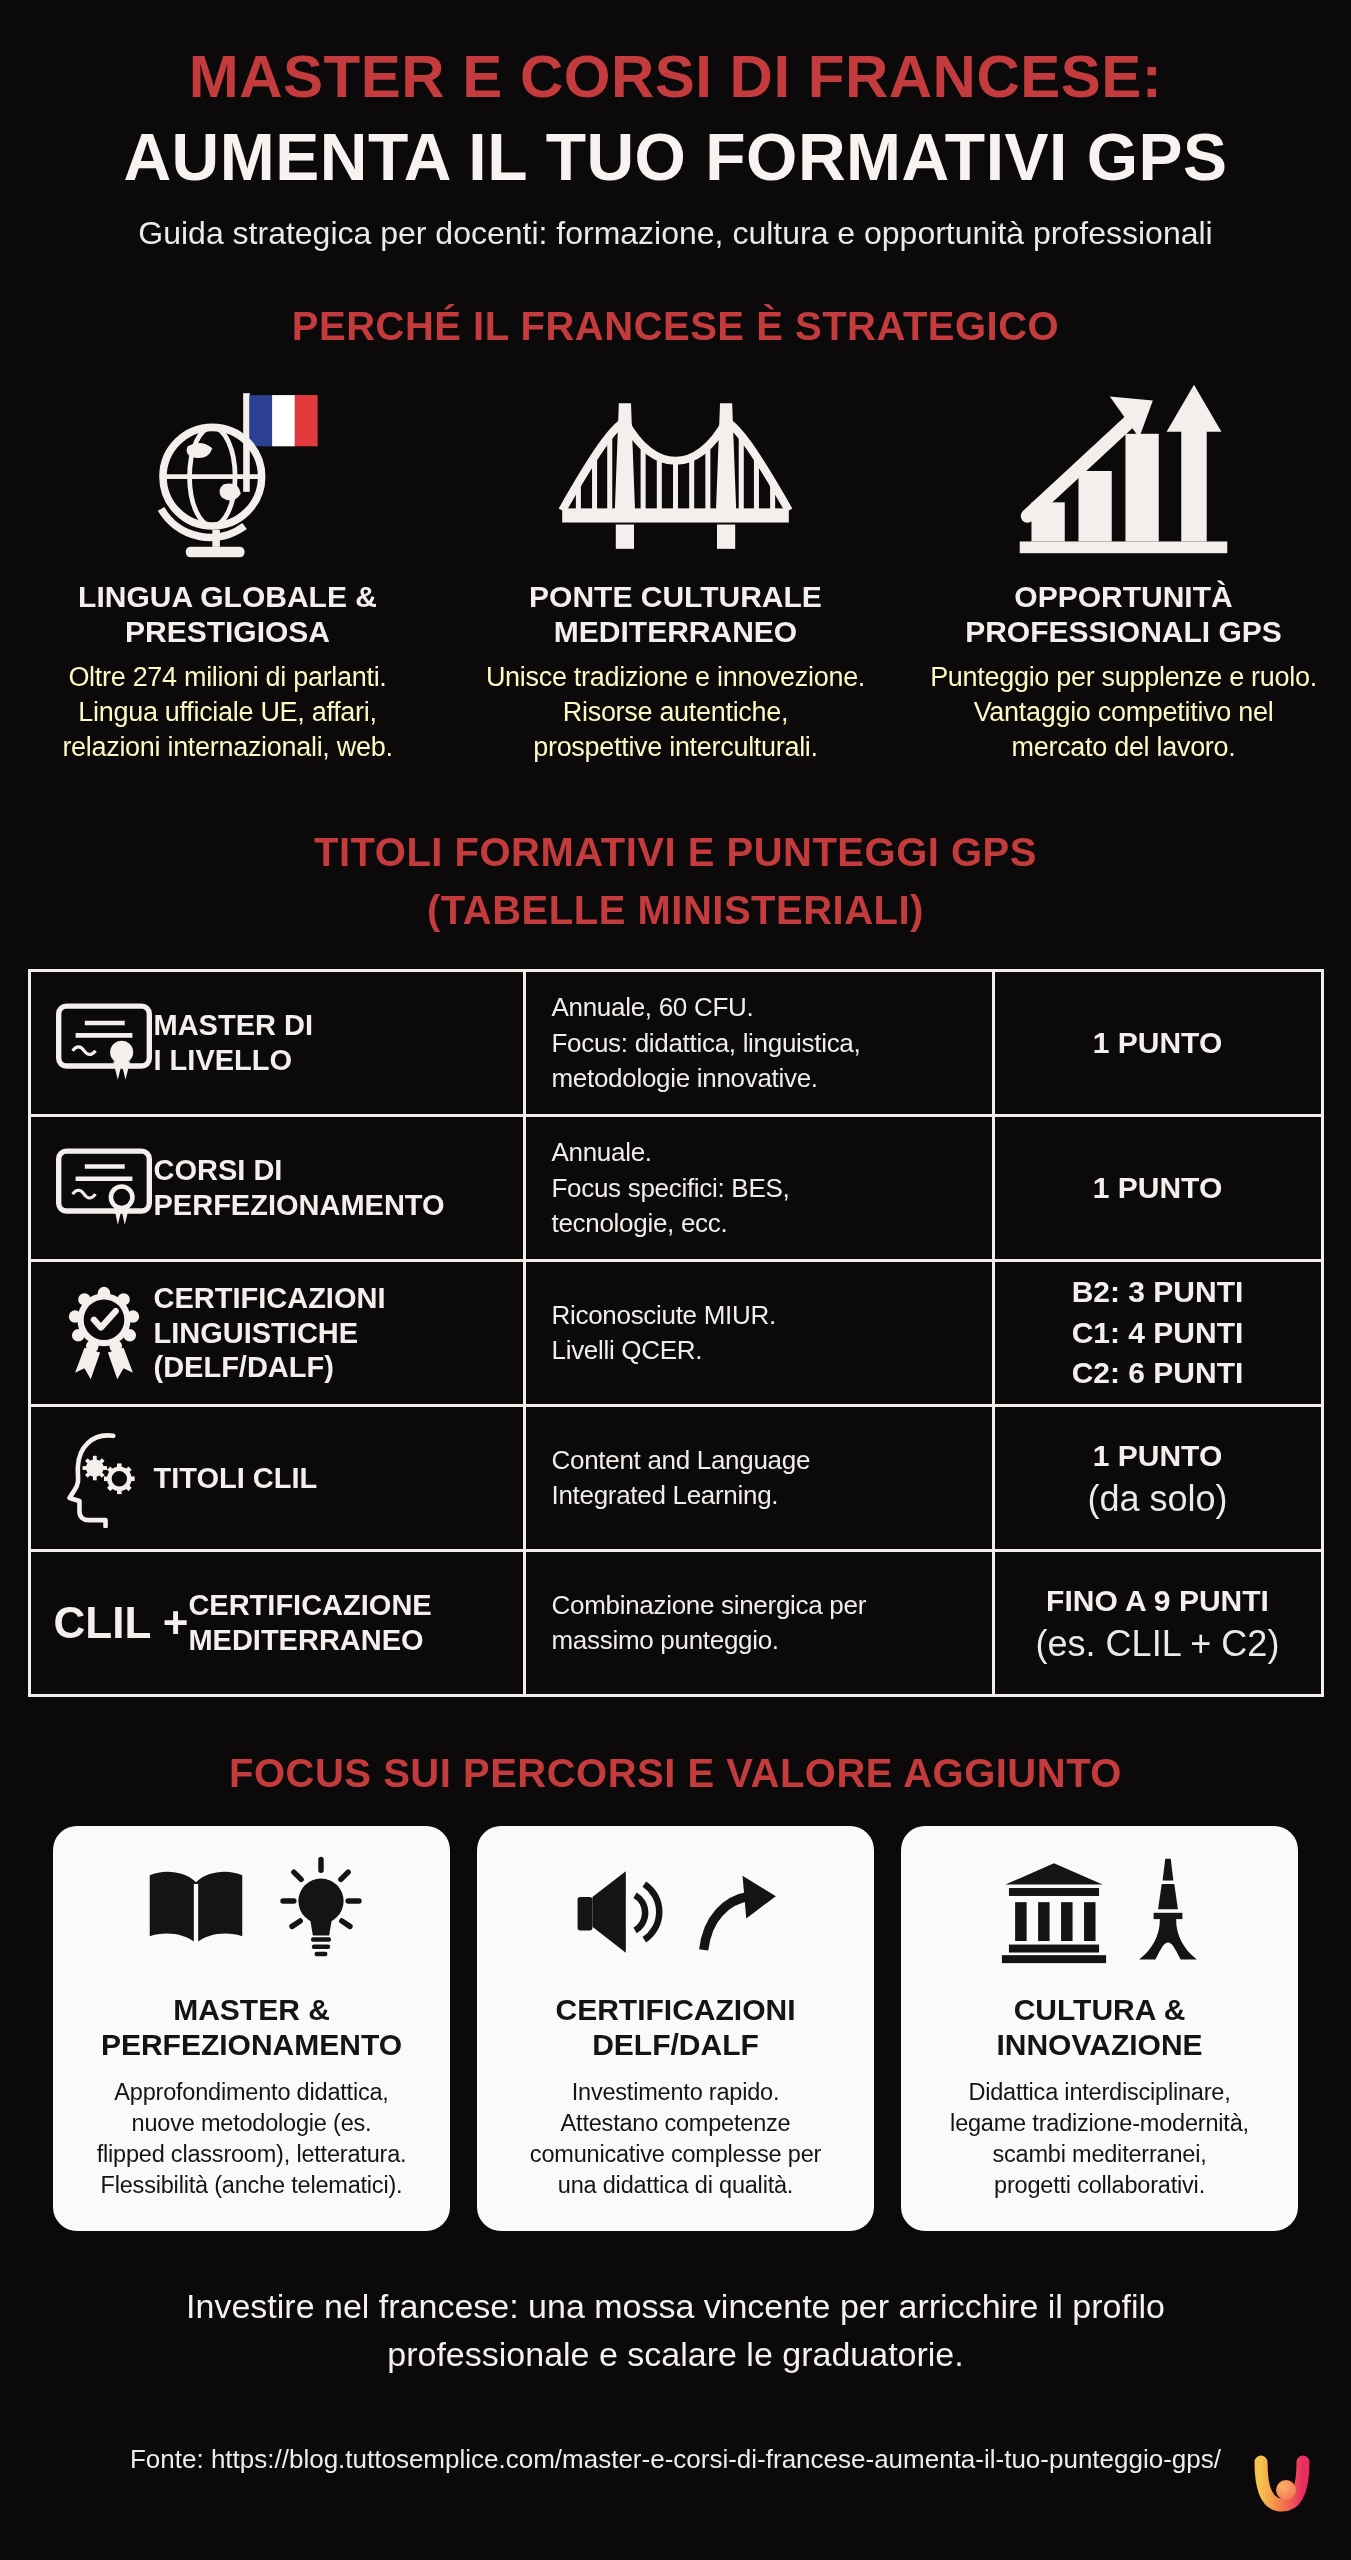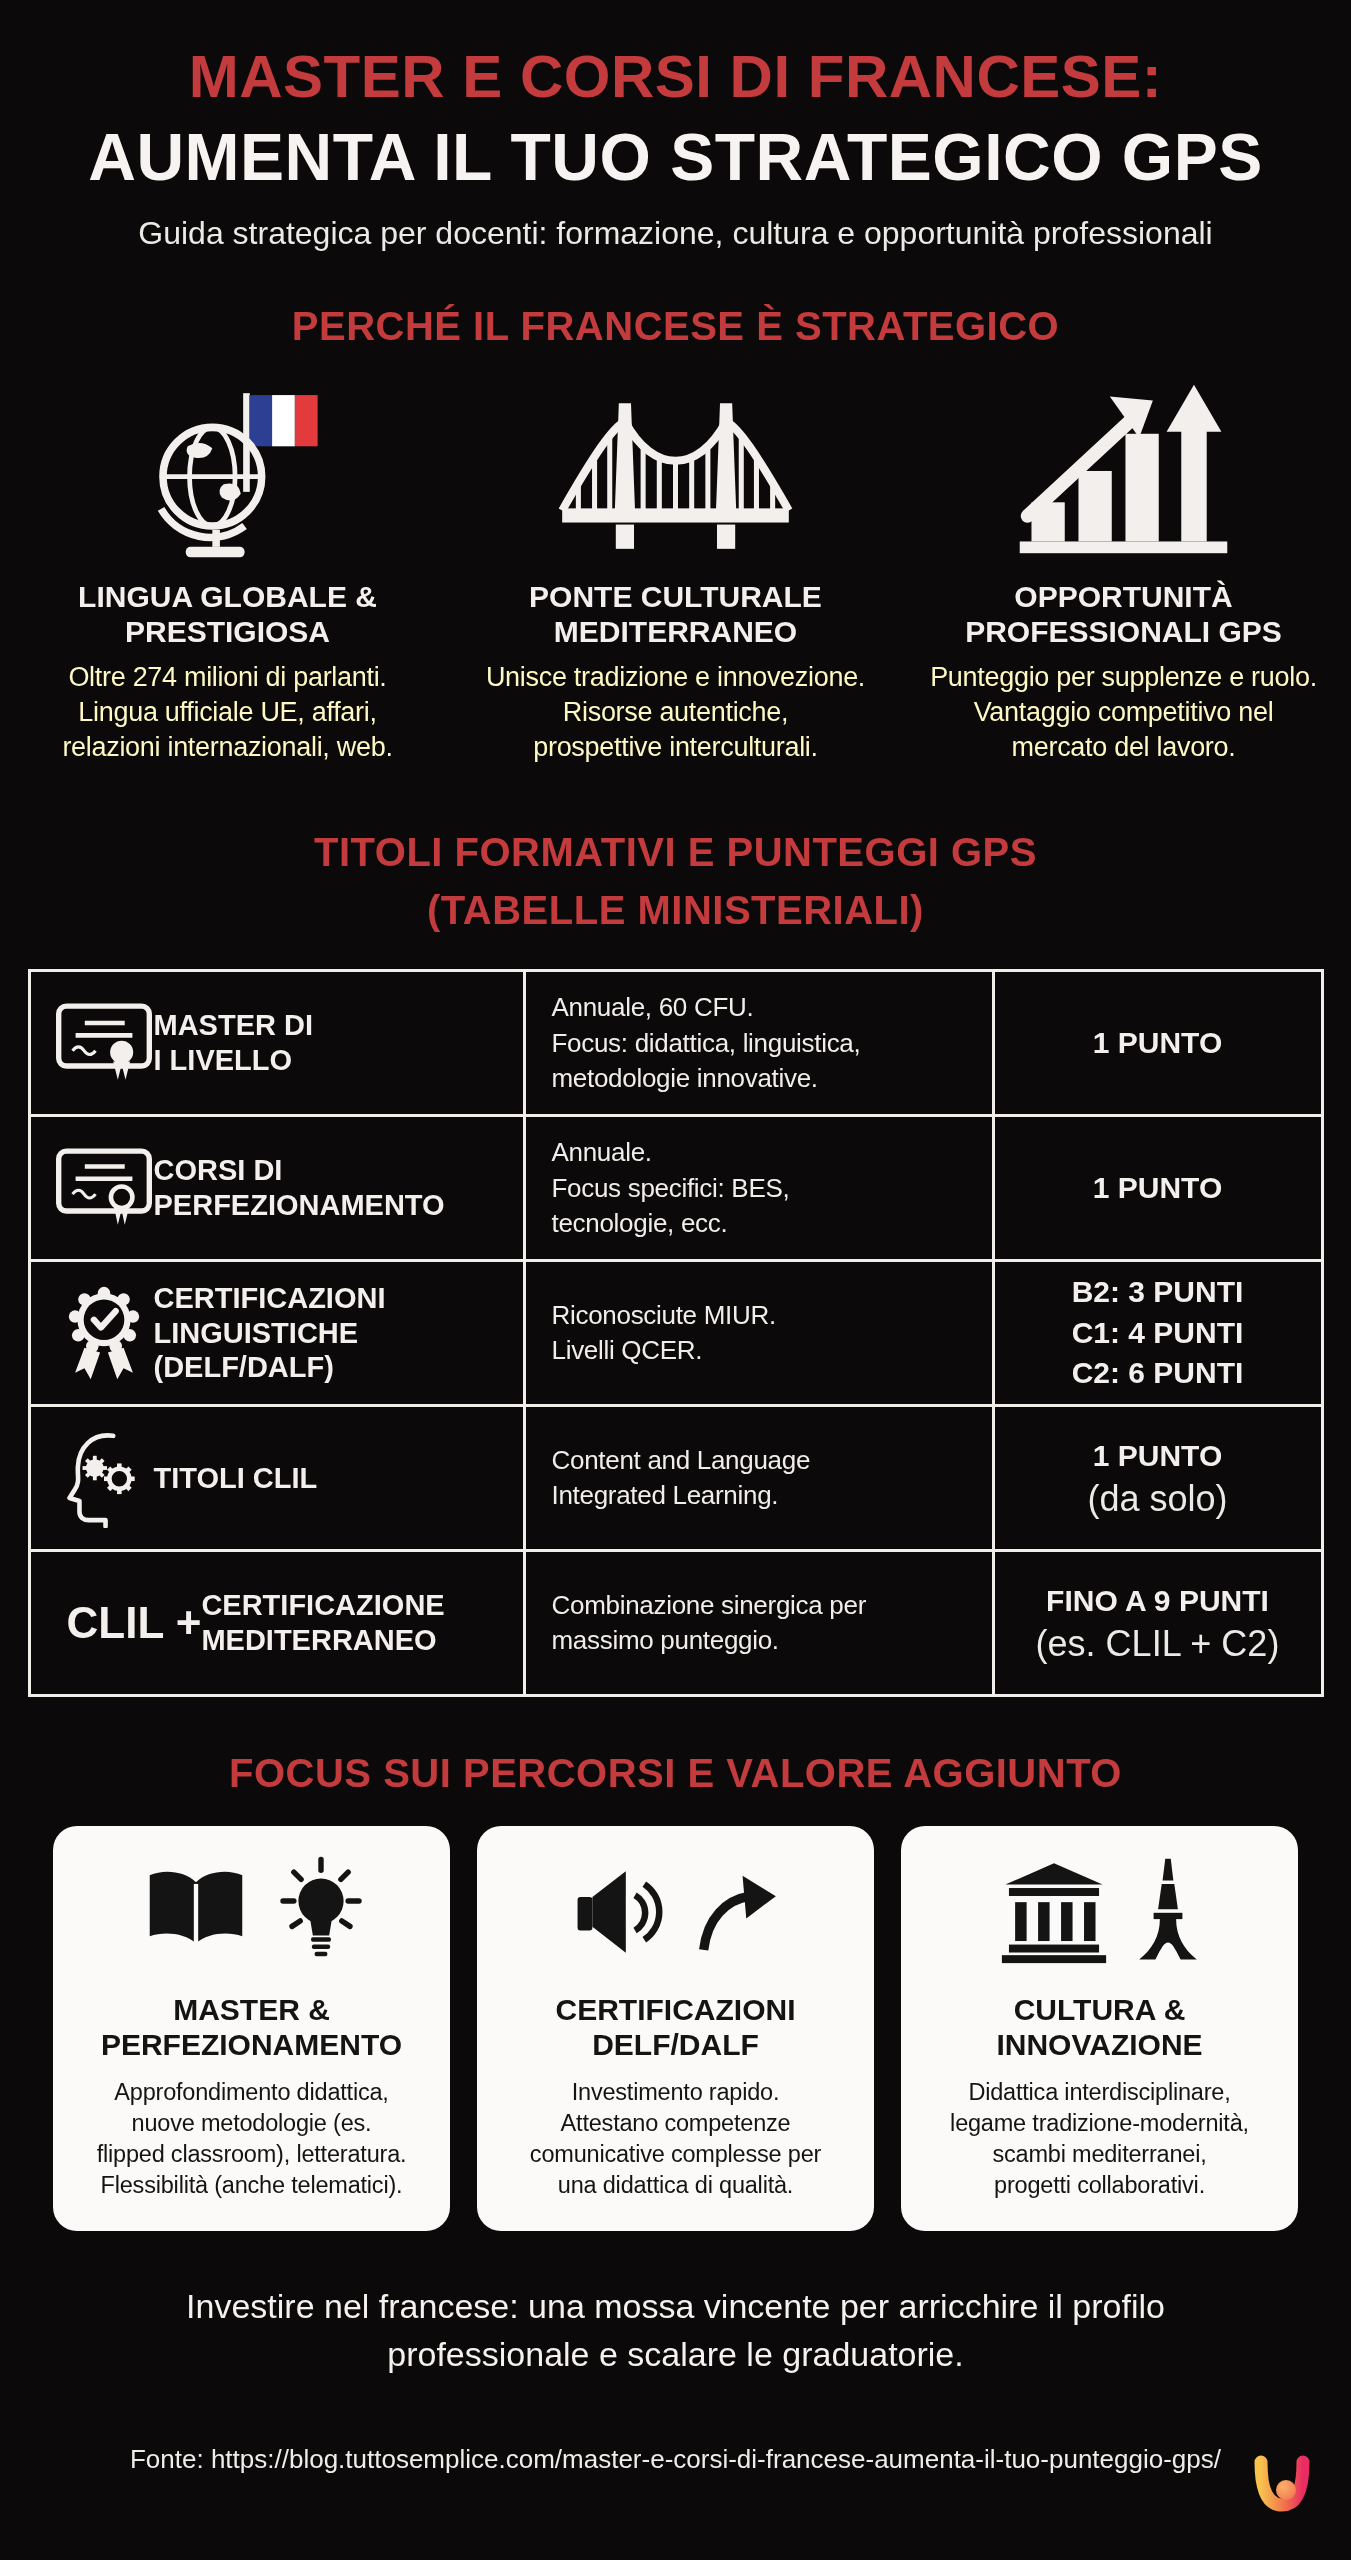--- a/index.html
+++ b/index.html
@@ -33,40 +33,40 @@
   table.gps td{border:3px solid #f1eeea;height:140px;vertical-align:middle;}
   td.c1{width:490px;}
   td.c2{width:430px;padding-left:26px;padding-right:10px;}
   td.c3{width:324px;text-align:center;}
   .rowlabel{display:flex;align-items:center;padding-left:22px;}
   .rowlabel .ricon{flex:0 0 100px;display:flex;justify-content:center;}
   .row-title{font-size:29px;font-weight:bold;line-height:1.2;}
   .cell-desc{font-size:26px;letter-spacing:-.3px;line-height:1.35;color:#f1eeea;}
   .points-main{font-size:30px;font-weight:bold;line-height:1.35;}
   .points-sub{font-size:36px;font-weight:normal;color:#eceae6;margin-top:2px;}
-  .clil-prefix{font-size:44px;font-weight:bold;letter-spacing:0;margin-left:13px;}
+  .clil-prefix{font-size:44px;font-weight:bold;letter-spacing:0;}
 
   
   .focus-heading{margin-top:54px;}
   .cards{display:flex;gap:27px;margin:30px 53px 0;}
   .card{flex:1;background:#fbfaf8;border-radius:24px;color:#141414;padding:26px 14px 30px;}
   .card-icons{height:122px;display:flex;align-items:center;justify-content:center;gap:20px;}
   .card-title{font-size:30px;font-weight:bold;line-height:1.18;margin-top:18px;text-align:center;}
   .card-text{font-size:23.5px;letter-spacing:-.2px;line-height:1.32;margin-top:14px;text-align:center;}
 
   
   .closing{font-size:34px;line-height:1.4;margin:52px auto 0;max-width:1180px;color:#f4f1ee;}
   .source{font-size:26px;margin-top:66px;color:#efede9;}
   .logo{position:absolute;right:36px;bottom:40px;}
 </style>
 </head>
 <body>
 
 <div class="center title-red">MASTER E CORSI DI FRANCESE:</div>
-<div class="center title-white">AUMENTA IL TUO STRATEGICO GPS</div>
+<div class="center title-white">AUMENTA IL TUO FORMATIVI GPS</div>
 <div class="center subtitle">Guida strategica per docenti: formazione, cultura e opportunità professionali</div>
 
 <div class="center section-heading why-heading">PERCHÉ IL FRANCESE È STRATEGICO</div>
 
 <div class="why-row">
 
   <div class="why-col center">
     <div class="why-iconbox">
       <svg width="195" height="185" viewBox="0 0 200 195" fill="none">
         <line x1="120" y1="16" x2="120" y2="120" stroke="#f3efec" stroke-width="7"></line>

